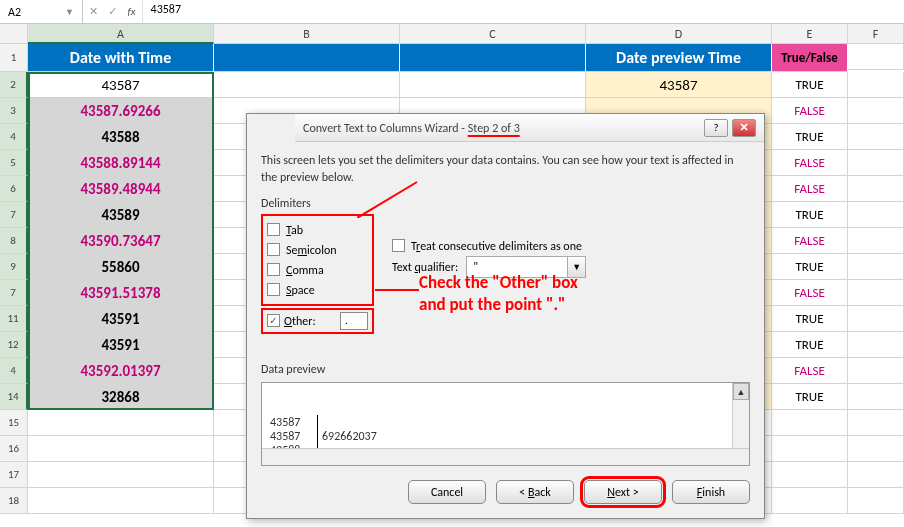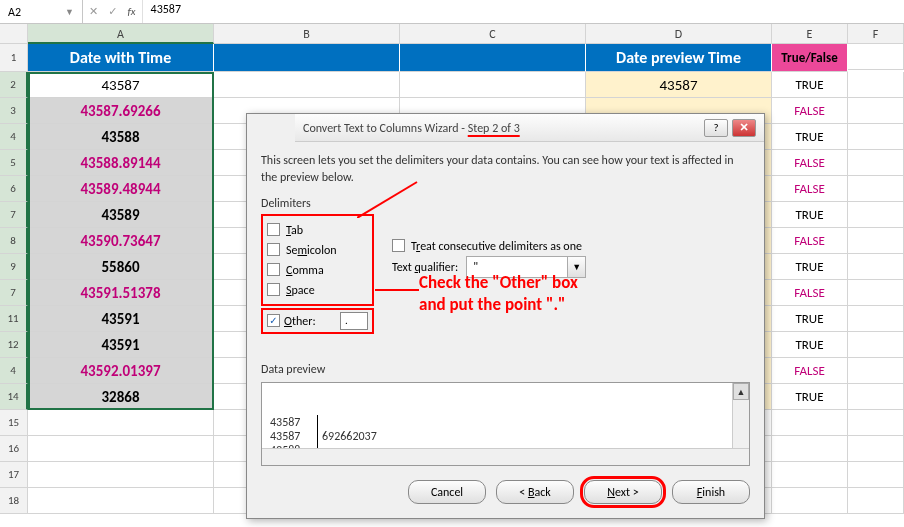--- a/index.html
+++ b/index.html
@@ -57,21 +57,21 @@
 .other-input { width: 28px; height: 18px; border: 1px solid #888; background: #fff; padding: 0 4px; font-size: 11px; margin-left:auto; display:flex;align-items:center;}
 .annotation { position: absolute; color: red; font-weight: bold; font-size: 17px; line-height: 1.3; pointer-events: none;}
 .preview-box { border: 1px solid #999; background: #fff; height: 84px; margin-top: 6px; font-family: "Courier New", monospace; font-size: 12px; padding: 4px 8px; white-space: pre; overflow: hidden; position: relative; color: #333;}
 .preview-box .pv-line { display: flex; }
 .preview-box .col1 { width: 48px; border-right: 1px solid #000; }
 .preview-box .col2 { padding-left: 4px; }
 .scroll-v { position: absolute; right: 0; top: 0; bottom: 17px; width: 17px; background: #f0f0f0; border-left: 1px solid #ccc;}
 .scroll-v .arrow { height: 17px; background: #e0e0e0; border: 1px solid #aaa; font-size: 9px; text-align: center; line-height: 15px;}
 .scroll-h { position: absolute; left: 0; right: 0; bottom: 0; height: 17px; background: #f0f0f0; border-top: 1px solid #ccc;}
 .dialog-buttons { display: flex; gap: 10px; justify-content: flex-end; margin-top: 14px; }
-.dbtn { min-width: 78px; height: 24px; border: 1px solid #888; background: linear-gradient(#fdfdfd,#e0e0e0); border-radius: 10px; font-size: 12px;}
+.dbtn { min-width: 78px; height: 24px; border: 1px solid #888; background: linear-gradient(#fdfdfd,#e0e0e0); border-radius: 5px; font-size: 12px;}
 .dbtn.next-hl { outline: 3px solid red; outline-offset: 1px;}
 svg.anno-line { position: absolute; pointer-events: none; }
 </style>
 </head>
 <body>
 
 <div class="formula-bar">
   <div class="name-box">
     <span>A2</span>
     <span class="dd">▼</span>

